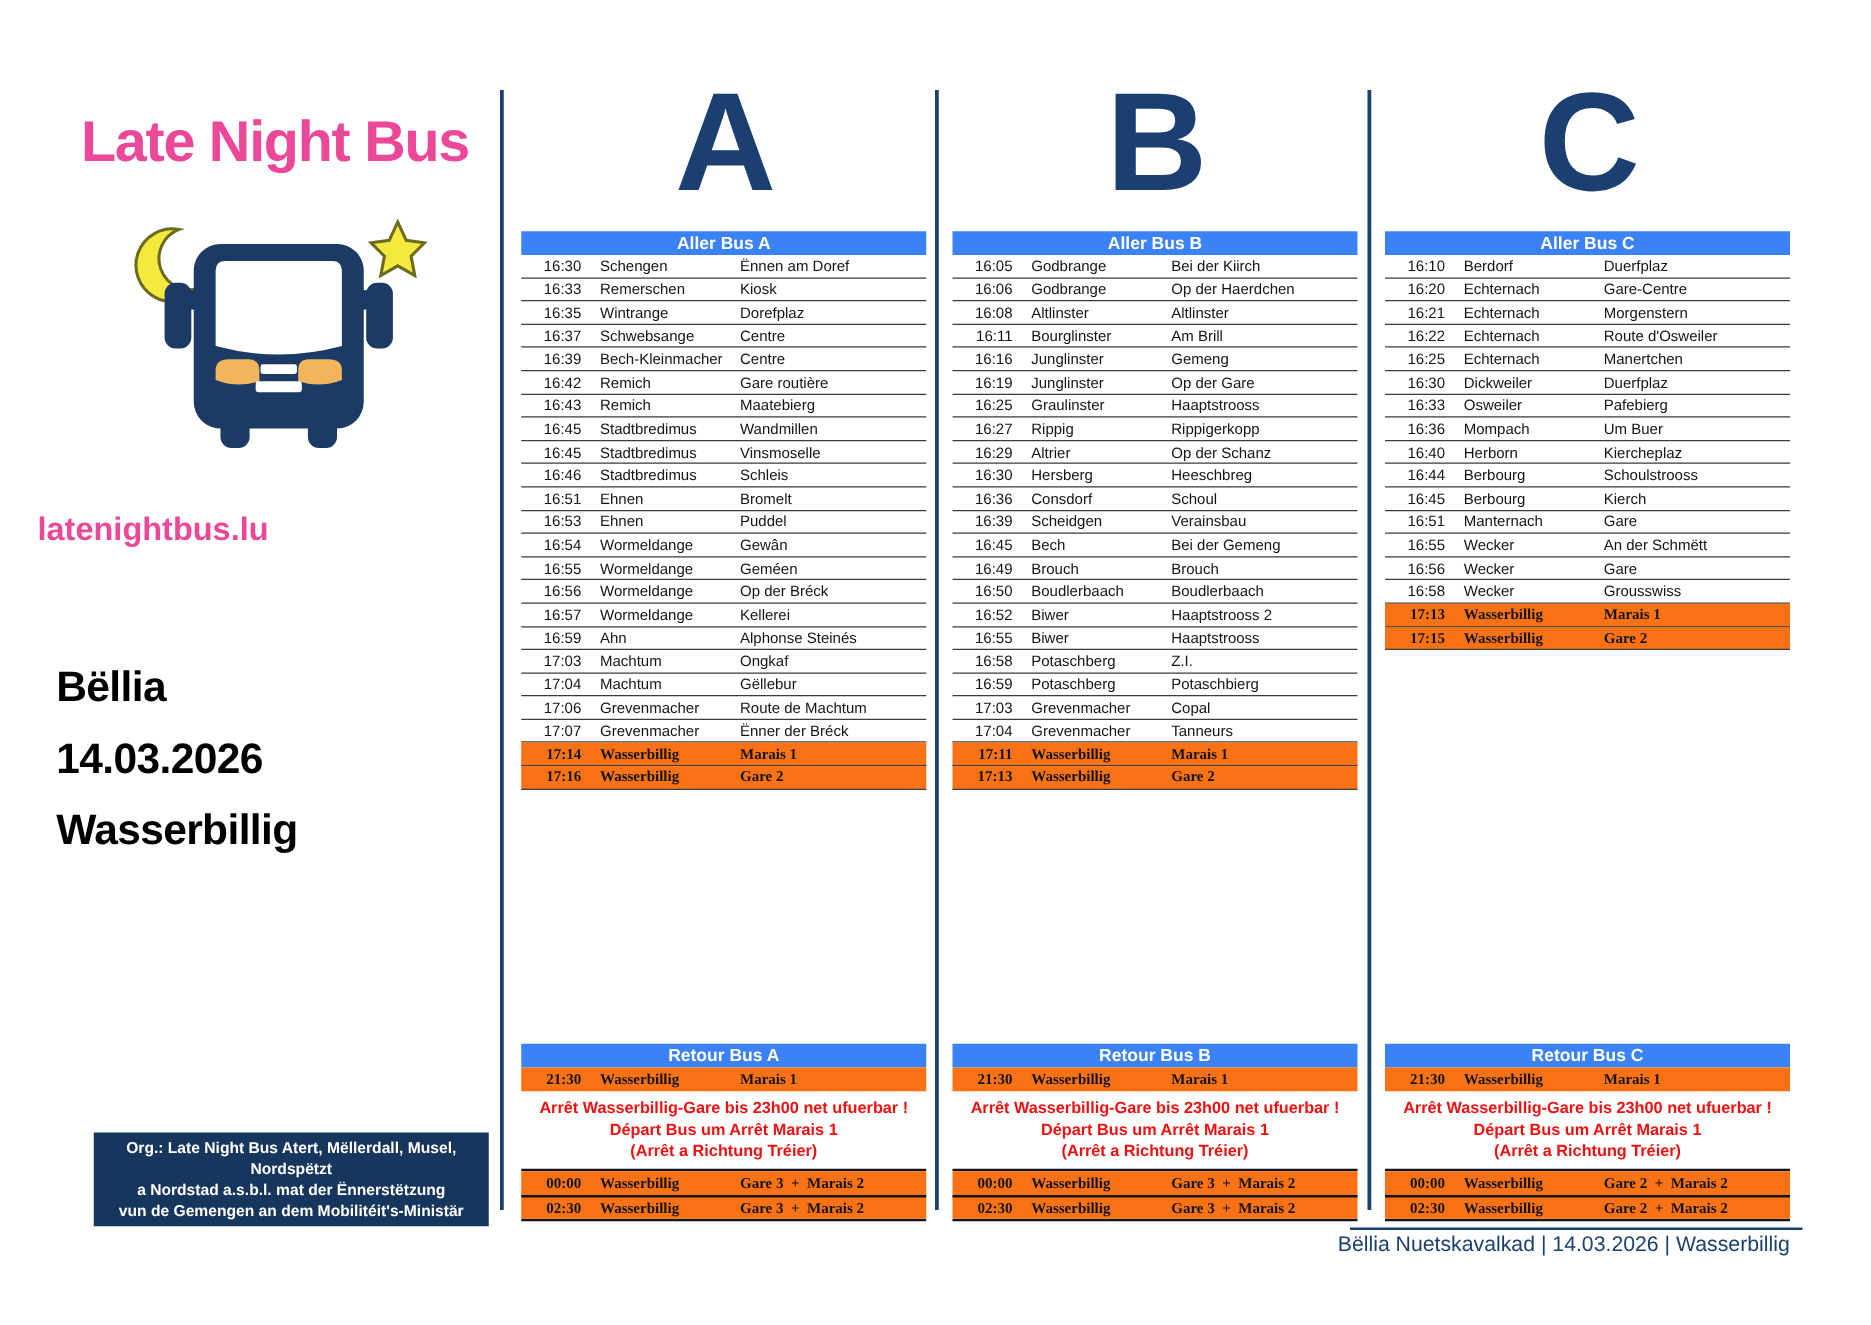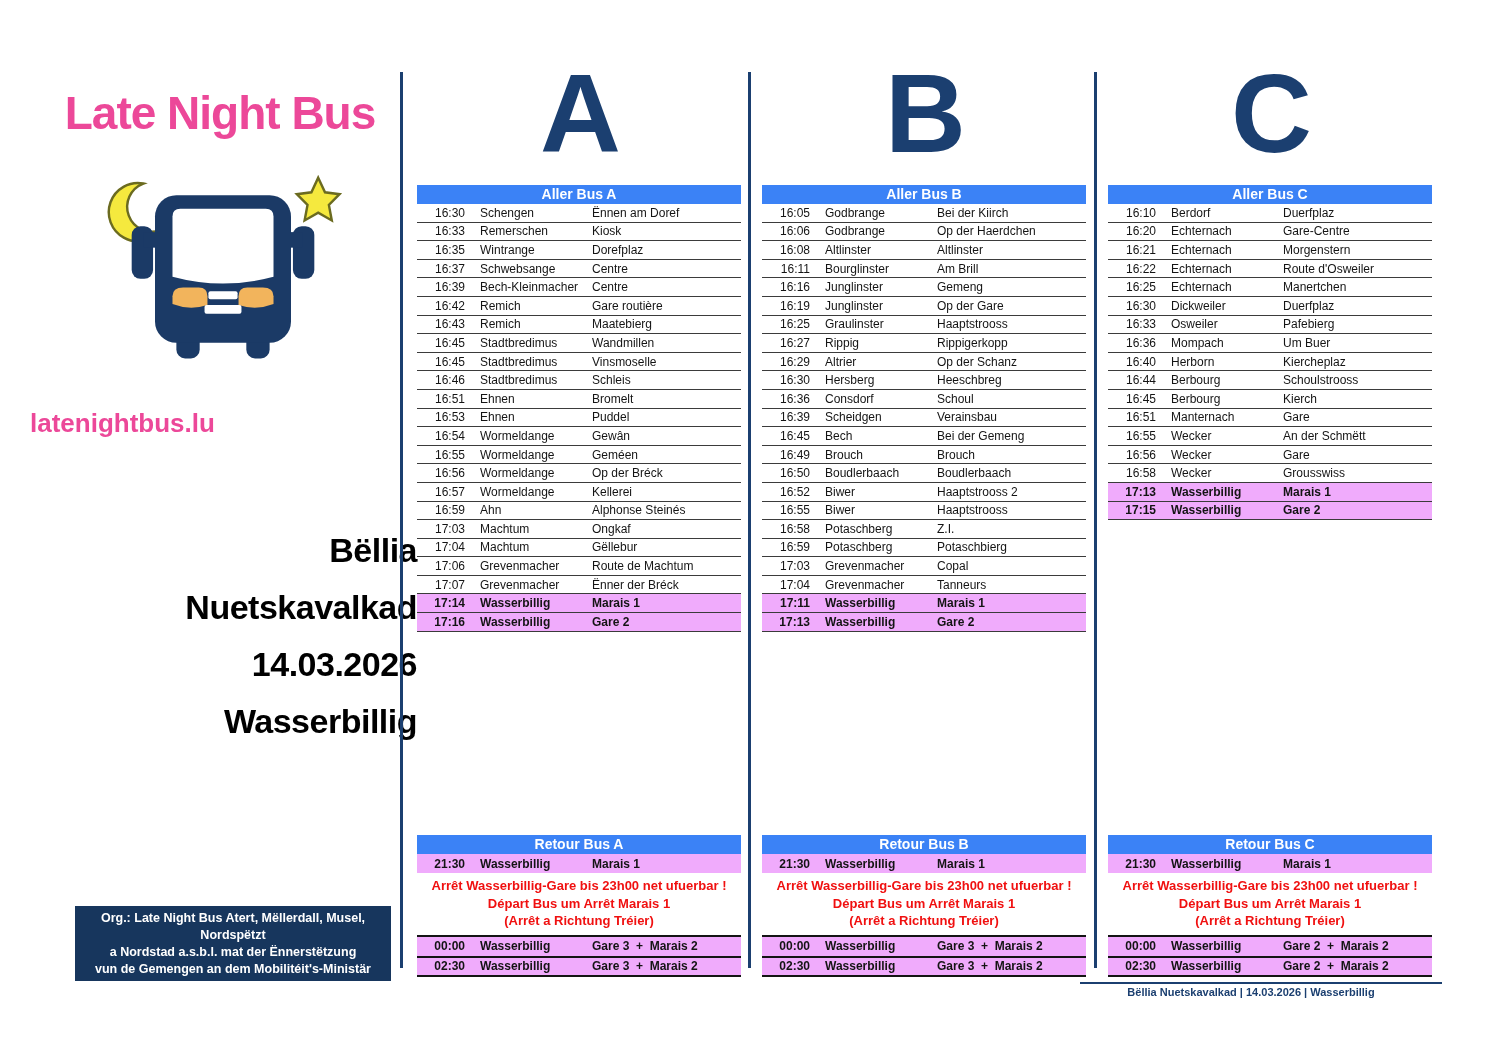--- a/index.html
+++ b/index.html
@@ -12,21 +12,21 @@
   .sidebar-title{
     position:absolute;left:30px;top:86px;width:380px;text-align:center;
     font-size:46px;font-weight:bold;letter-spacing:-1px;color:#ec4899;
   }
   .bus-icon-wrap{position:absolute;left:96px;top:168px;width:254px;height:204px;}
   .website{
     position:absolute;left:30px;top:408px;width:380px;text-align:left;
     font-size:26px;font-weight:bold;color:#ec4899;text-decoration:none;display:block;
   }
   .event-block{
-    position:absolute;left:45px;top:522px;width:372px;text-align:right;
+    position:absolute;left:45px;top:522px;width:372px;text-align:left;
     font-size:34px;font-weight:bold;color:#000;line-height:57px;letter-spacing:-0.5px;
   }
   .org-box{
     position:absolute;left:75px;top:906px;width:316px;height:75px;
     background:#17365d;color:#fff;font-size:12.5px;font-weight:bold;
     text-align:center;line-height:17px;display:flex;flex-direction:column;justify-content:center;
   }
   
   .vdivider{position:absolute;top:72px;height:896px;width:3px;background:#1b3f70;}
   
@@ -42,34 +42,34 @@
     height:19px;line-height:19px;background:#3b82f6;color:#fff;
     font-weight:bold;font-size:14px;text-align:center;
   }
   .row{
     display:flex;align-items:center;height:18.6px;box-sizing:border-box;
     border-bottom:1.3px solid #3b3b3b;font-size:12px;color:#141414;
   }
   .row .t{width:48px;text-align:right;flex:none;}
   .row .p{margin-left:15px;width:112px;flex:none;white-space:pre;}
   .row .s{flex:1;white-space:pre;}
-  .row.hl{background:#f0abfc;font-weight:bold;}
+  .row.hl{background:#f97316;font-weight:bold;font-family:Liberation Serif, serif;}
   .firstwrap .row{border-bottom:none;height:19px;}
   .notice{
     padding:4px 0 5px;text-align:center;color:#f01010;font-weight:bold;
     font-size:13px;line-height:17.5px;
   }
   .late{border-top:2px solid #141414;border-bottom:2px solid #141414;}
   .late .row{border-bottom:none;height:19px;}
   .late .row + .row{border-top:2px solid #141414;}
   
   .footer-rule{position:absolute;left:1080px;top:982px;width:362px;height:2px;background:#1b3f70;}
   .footer-text{
     position:absolute;left:1060px;top:986px;width:382px;text-align:center;
-    font-size:11px;font-weight:bold;color:#1b3f70;
+    font-size:17px;font-weight:normal;color:#1b3f70;
   }
 </style>
 </head>
 <body>
 
 <div class="sidebar-title">Late Night Bus</div>
 
 <div class="bus-icon-wrap">
   <svg width="254" height="204" viewBox="0 0 260 210">
     <path d="M 48 16 A 30 30 0 1 0 66 64 A 23 23 0 1 1 48 16 Z" fill="#f5e93e" stroke="#6b6b20" stroke-width="2.5"></path>
@@ -88,21 +88,20 @@
       <rect x="115" y="127" width="30" height="8" rx="2" fill="#ffffff"></rect>
       <rect x="111" y="141" width="38" height="9" rx="2" fill="#ffffff"></rect>
     </g>
   </svg>
 </div>
 
 <a class="website" href="#">latenightbus.lu</a>
 
 <div class="event-block">
   <div>Bëllia</div>
-  <div>Nuetskavalkad</div>
   <div>14.03.2026</div>
   <div>Wasserbillig</div>
 </div>
 
 <div class="org-box">
   <div>Org.: Late Night Bus Atert, Mëllerdall, Musel, Nordspëtzt</div>
   <div>a Nordstad a.s.b.l. mat der Ënnerstëtzung</div>
   <div>vun de Gemengen an dem Mobilitéit's-Ministär</div>
 </div>
 

